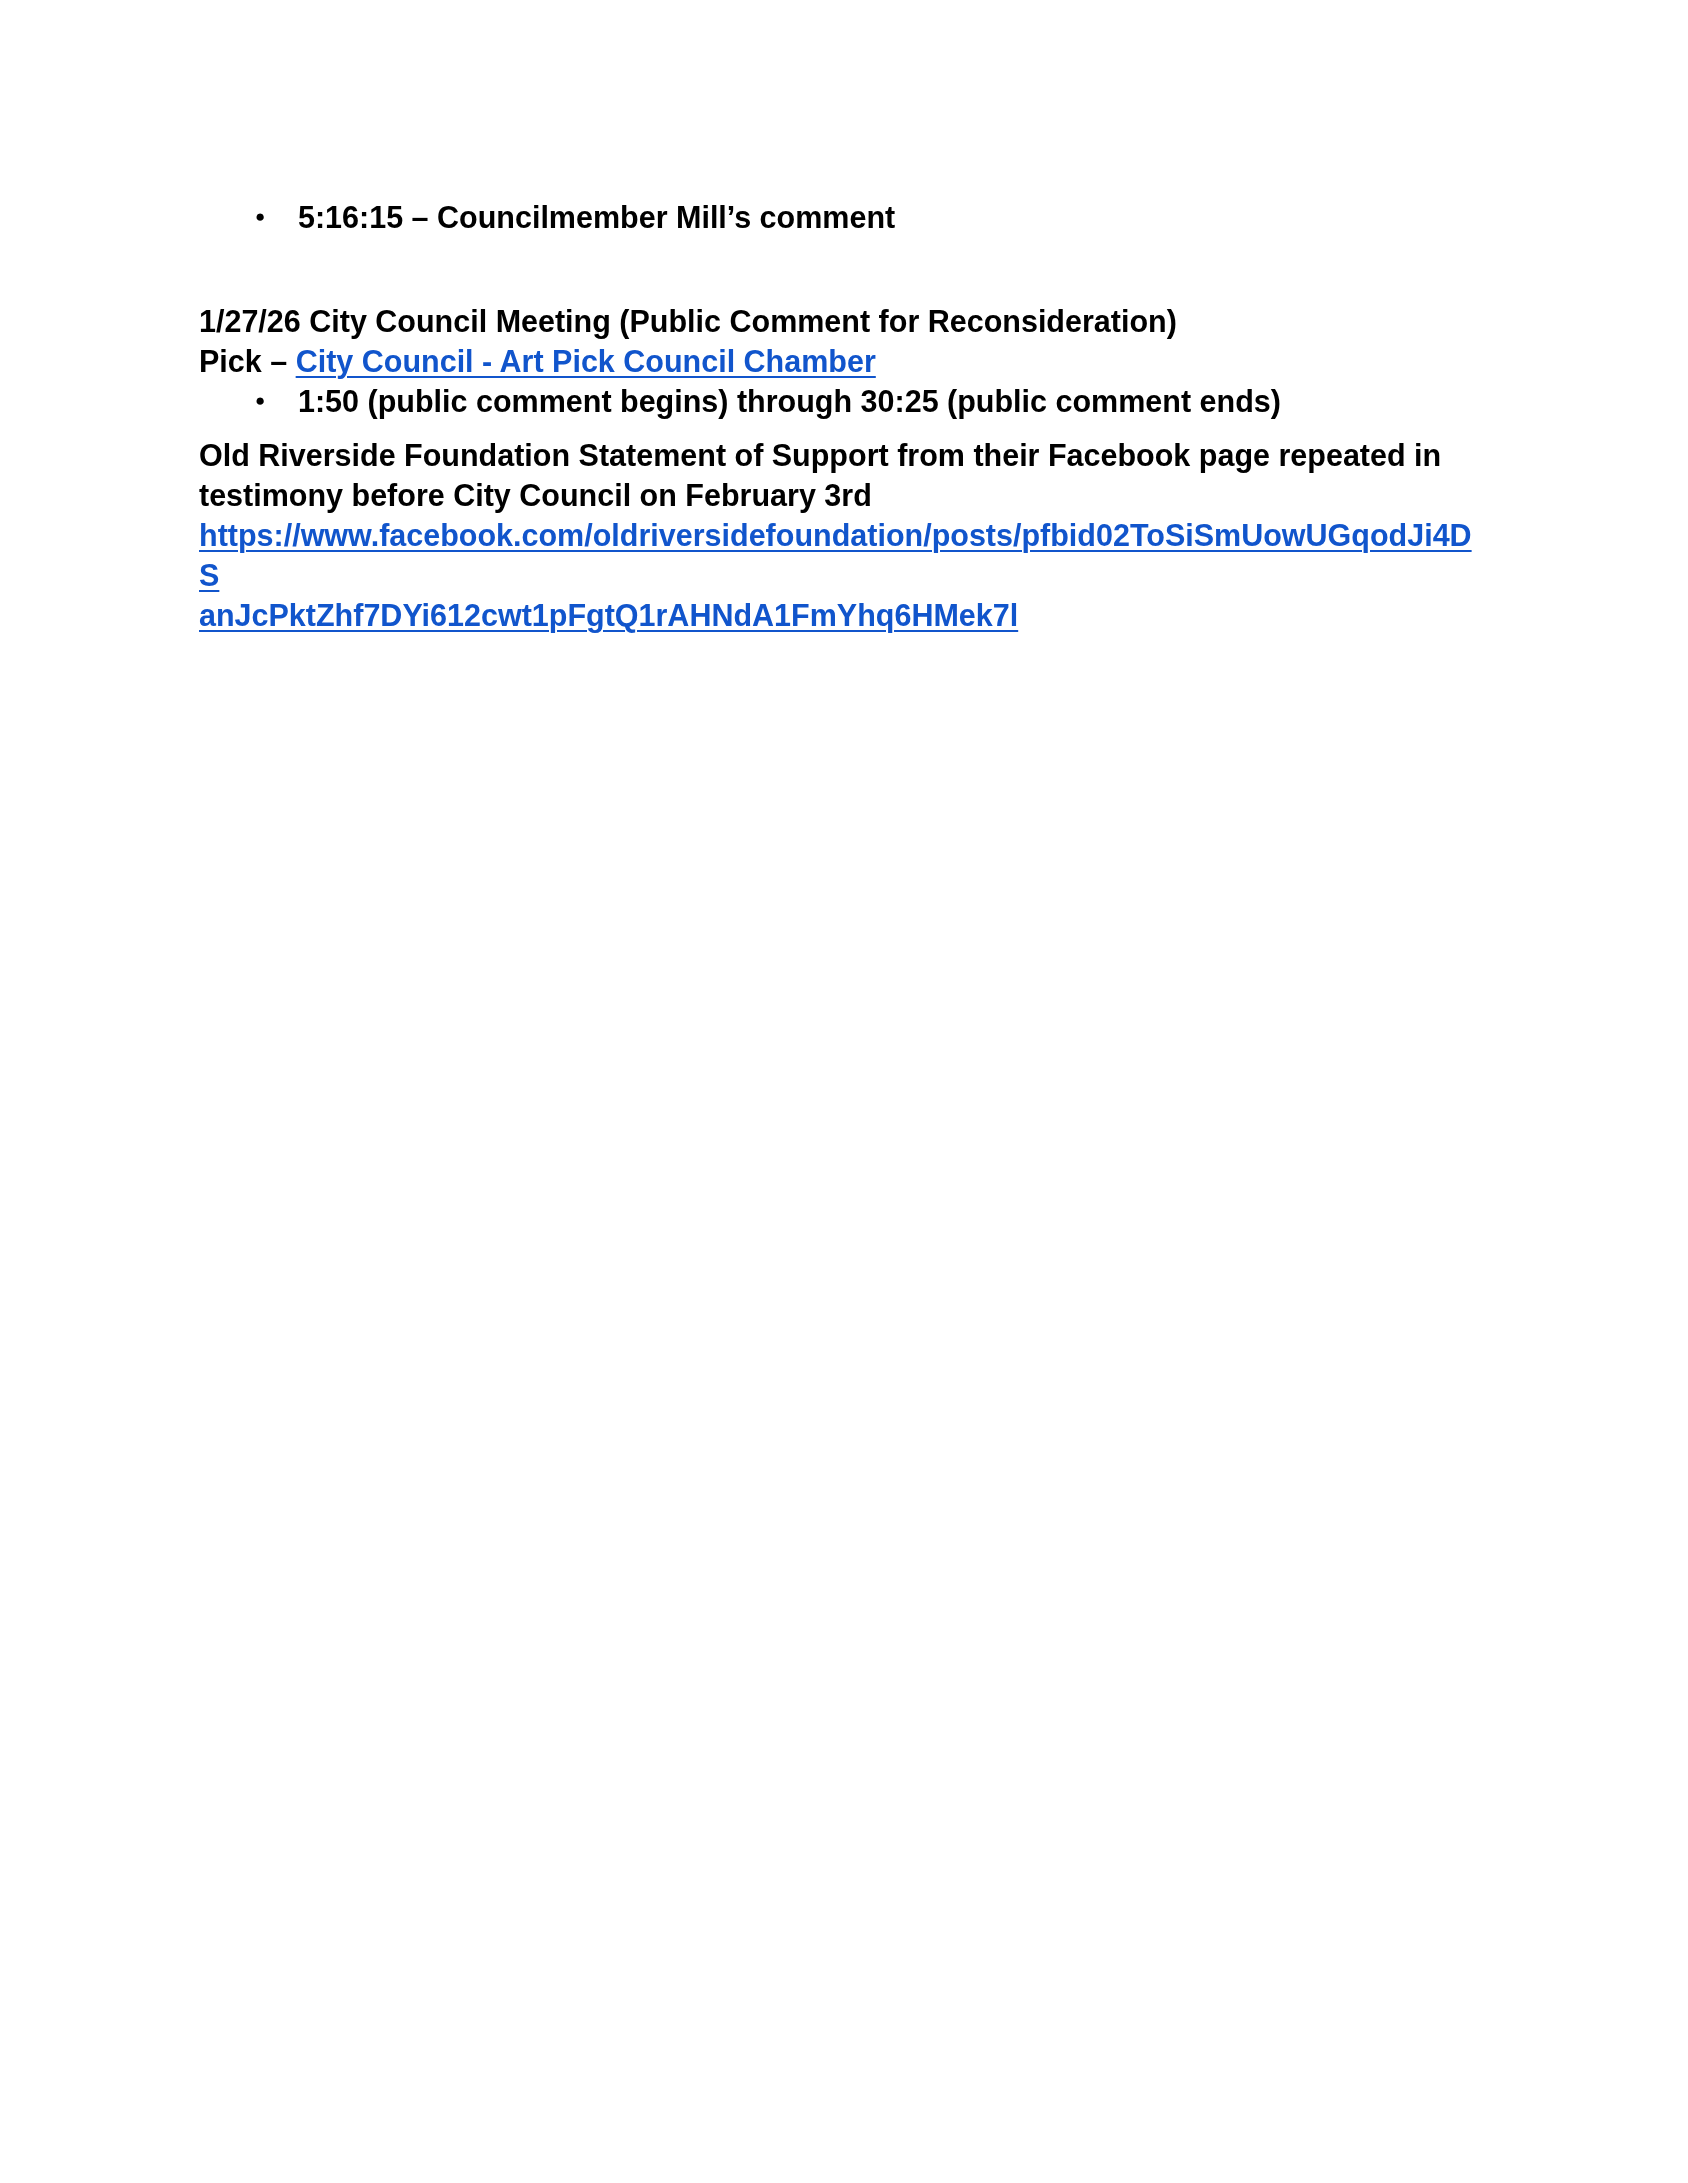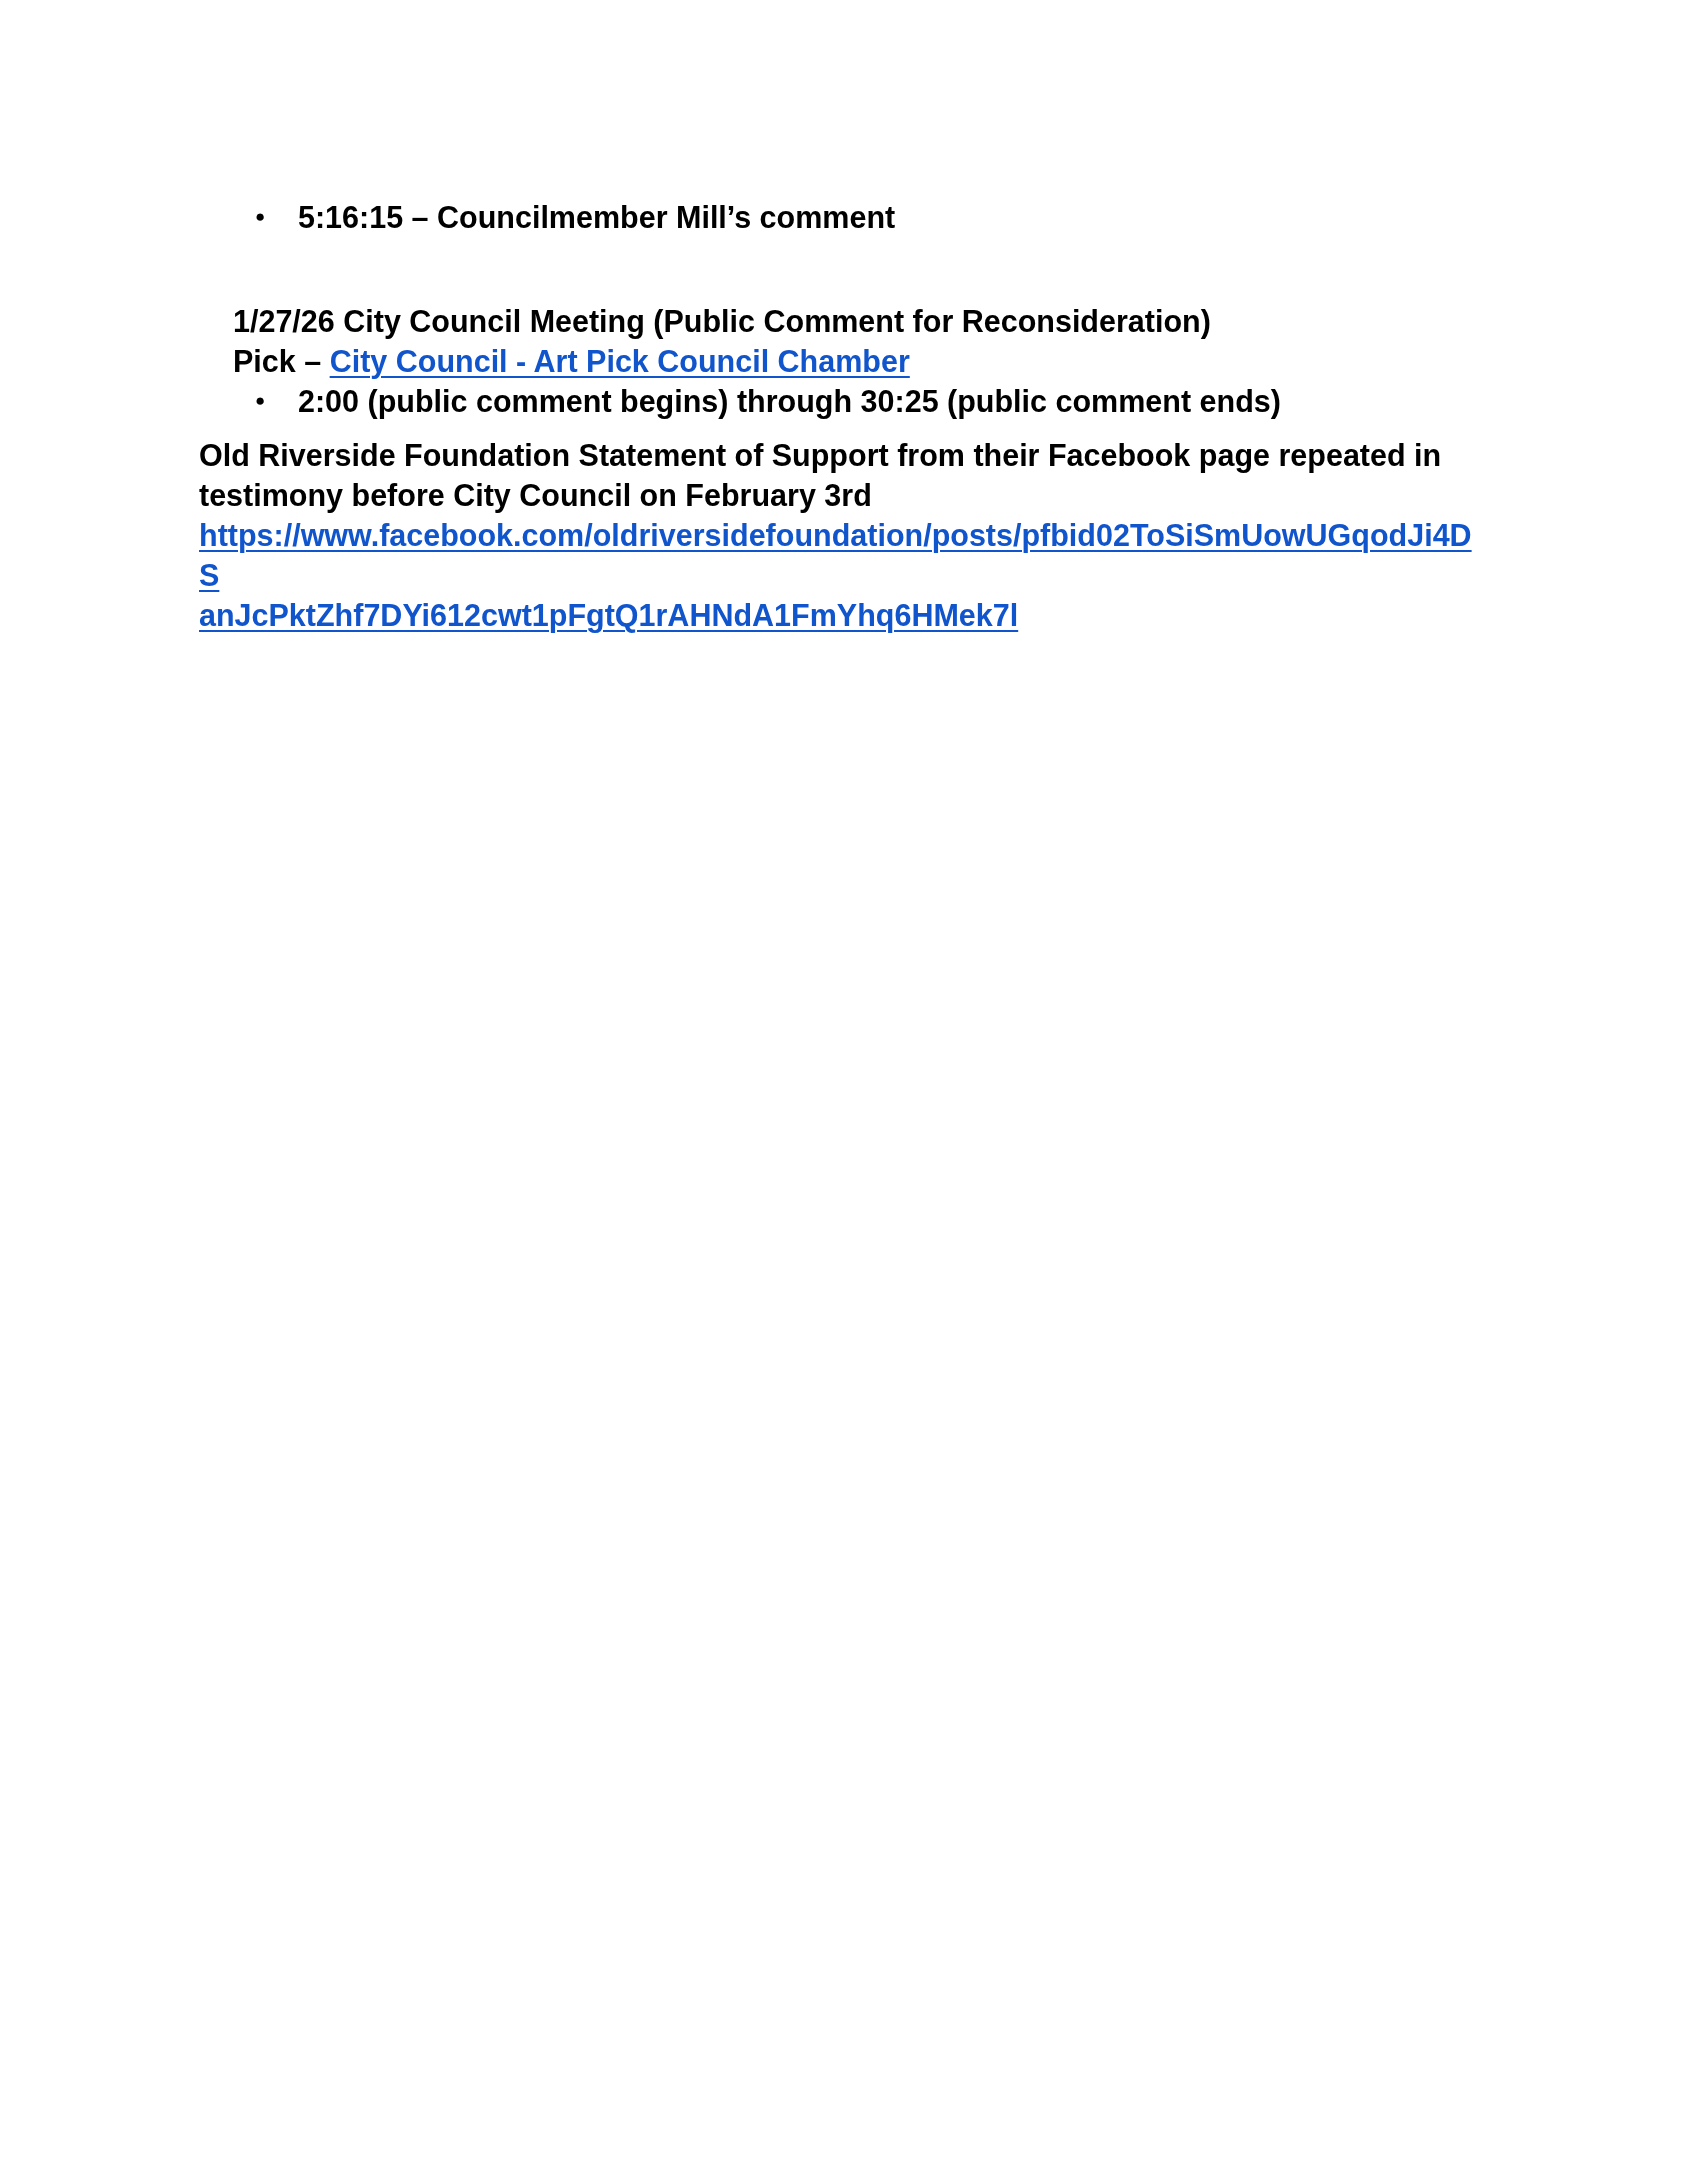--- a/index.html
+++ b/index.html
@@ -36,21 +36,20 @@
   }
   .marker {
     position: absolute;
     left: 56px;
     top: 0;
     font-size: 17px;
     line-height: 40px;
   }
   .meeting-block {
     margin-top: 64px;
-    margin-left: 34px;
   }
   .statement-block {
     margin-top: 14px;
     max-width: 1291px;
   }
   .doc-line {
     min-height: 40px;
   }
   a.doc-link {
     color: var(--link);
@@ -76,21 +75,21 @@
   </ul>
 
   <div class="meeting-block">
     <div class="doc-line">1/27/26 City Council Meeting (Public Comment for Reconsideration)</div>
     <div class="doc-line"><span>Pick – </span><a class="doc-link">City Council - Art Pick Council Chamber</a></div>
   </div>
 
   <ul class="doc-list">
     <li class="doc-li">
       <span class="marker">●</span>
-      <span>2:00 (public comment begins) through 30:25 (public comment ends)</span>
+      <span>1:50 (public comment begins) through 30:25 (public comment ends)</span>
     </li>
   </ul>
 
   <div class="statement-block">
     <span>Old Riverside Foundation Statement of Support from their Facebook page repeated in testimony before City Council on February 3rd</span>
     <br>
     <a class="doc-link url-link"><span>https://www.facebook.com/oldriversidefoundation/posts/pfbid02ToSiSmUowUGqodJi4DS</span><br><span>anJcPktZhf7DYi612cwt1pFgtQ1rAHNdA1FmYhq6HMek7l</span></a>
   </div>
 
 </div>

